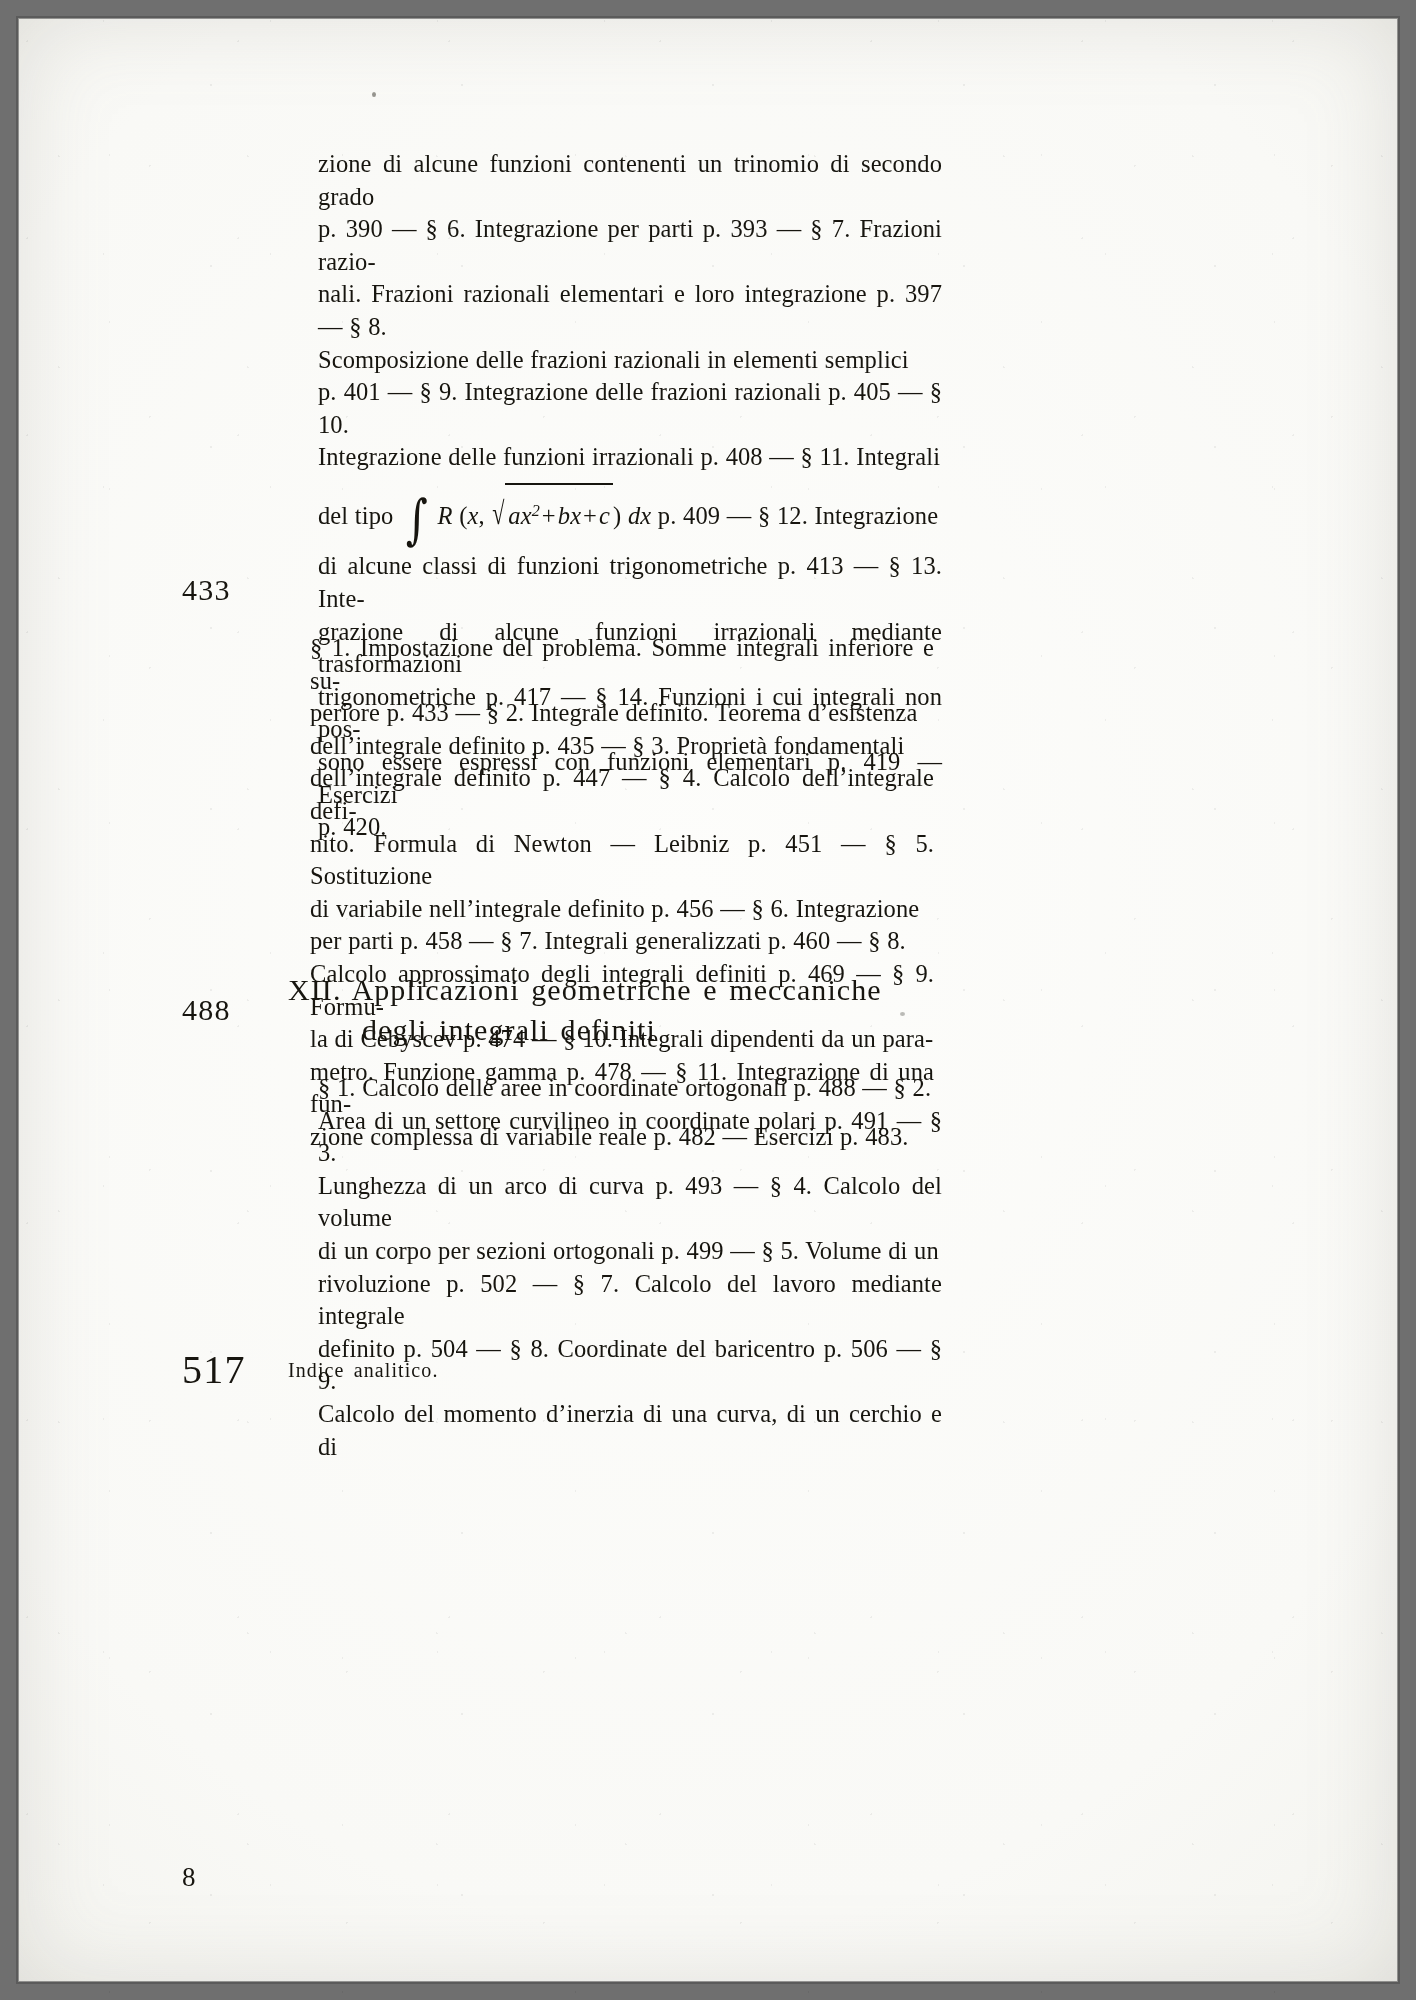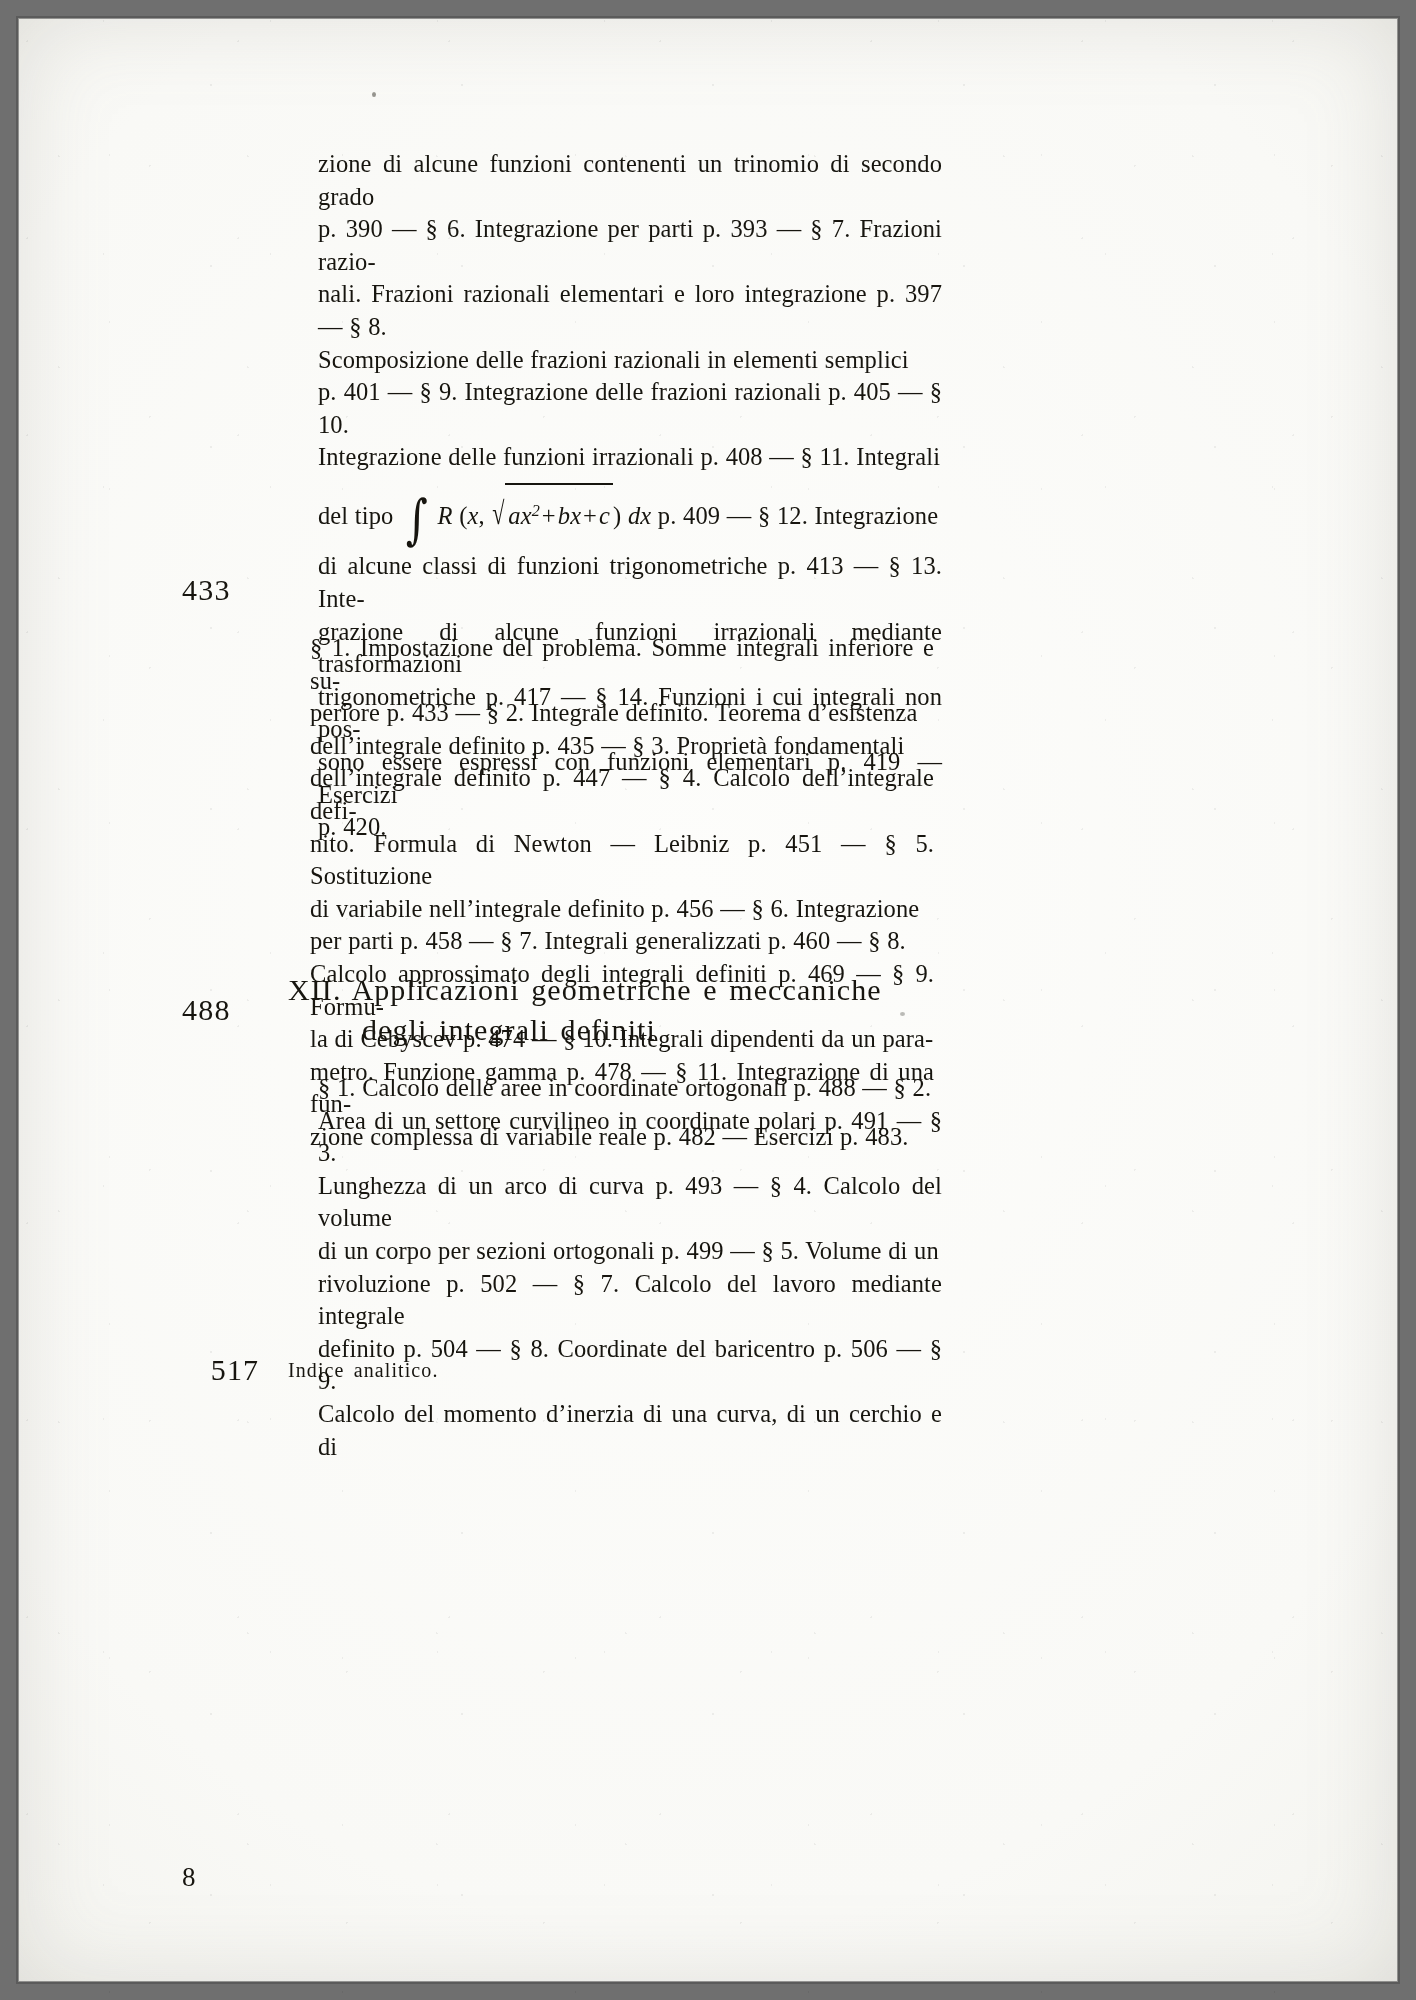--- a/index.html
+++ b/index.html
@@ -97,24 +97,23 @@
   }
 
   .entry {
     position: absolute;
     display: flex;
     align-items: flex-start;
   }
   .entry-page {
     width: 106px;
     flex: 0 0 106px;
-    font-size: 30px;
+    font-size: 40px;
     line-height: 40px;
     letter-spacing: 1.2px;
-    text-align: center;
   }
   .entry-label {
     font-size: 20px;
     line-height: 40px;
     letter-spacing: 1.1px;
     word-spacing: 3px;
     text-align: center;
   }
 
   

